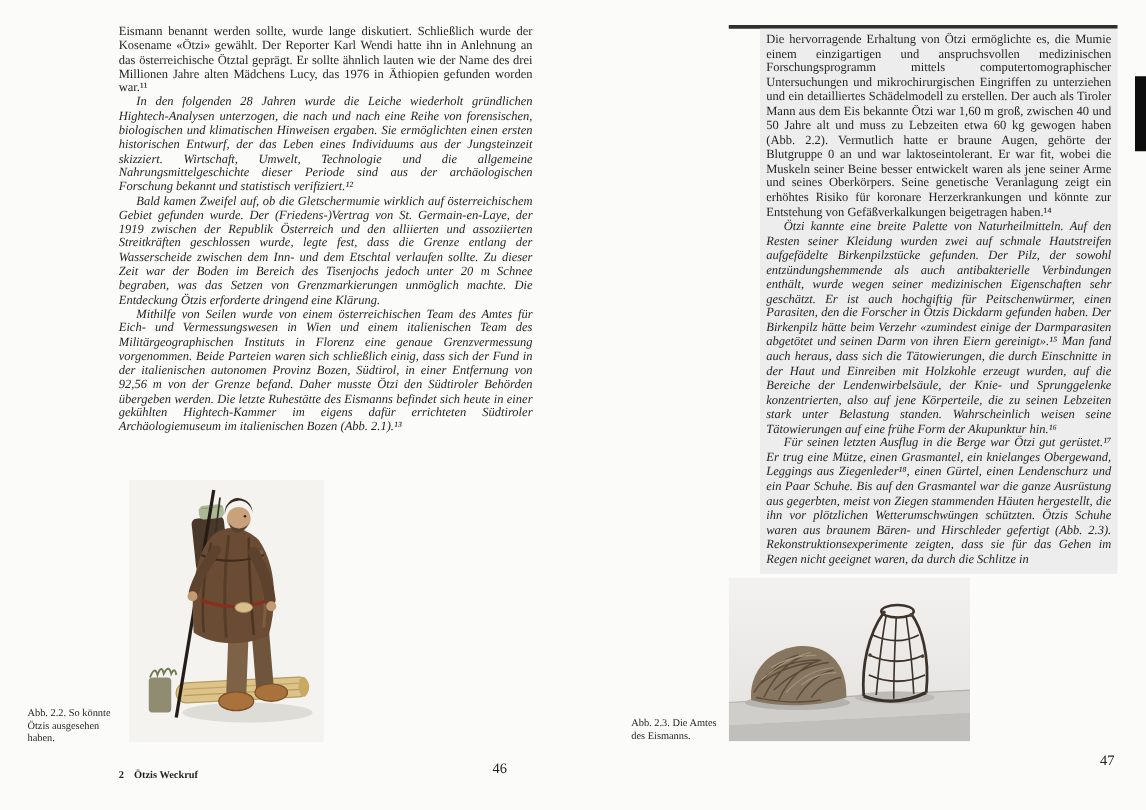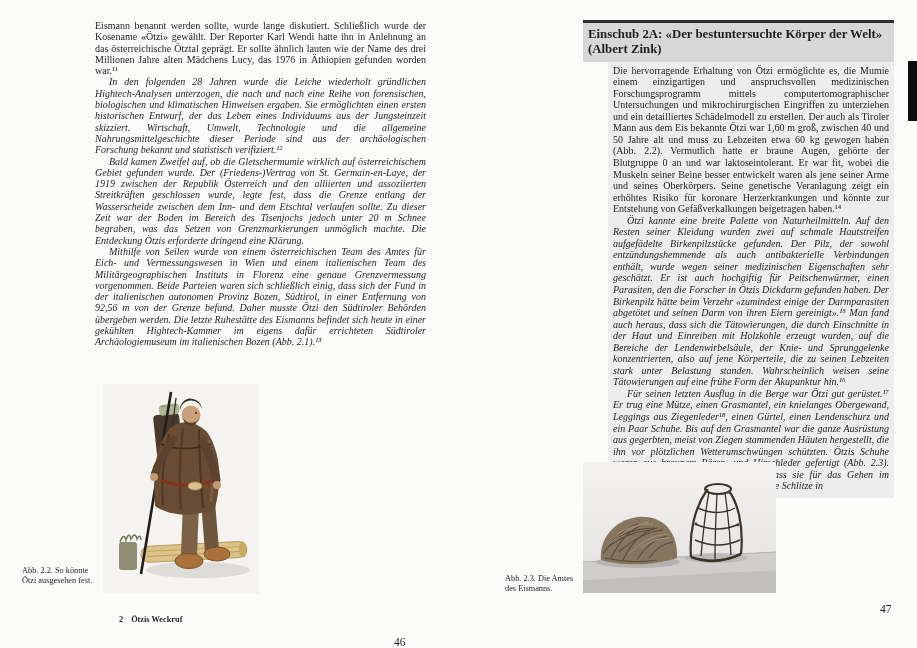--- a/index.html
+++ b/index.html
@@ -21,24 +21,24 @@
   .fig-right { position:absolute; left:583px; top:462px; width:193px; height:131px; }
   .fig-left svg, .fig-right svg { display:block; width:100%; height:100%; }
 
   
   .caption { position:absolute; font-size:8.3px; line-height:10.2px; color:#26262a; }
   .caption .cap-label { font-weight:normal; }
   .caption-left  { left:22px;  top:566px; width:72px; }
   .caption-right { left:505px; top:574px; width:78px; }
 
   
-  .footer-left { position:absolute; left:95px; top:615px; font-size:8.3px; font-weight:bold;margin-left:24px; }
+  .footer-left { position:absolute; left:95px; top:615px; font-size:8.3px; font-weight:bold; }
   .footer-left .ch-num { margin-right:8px; }
   .pagenum { position:absolute; font-size:11.5px; }
-  .pn-left  { left:394px; top:636px; }
+  .pn-left  { left:394px; top:609px; }
   .pn-right { left:880px; top:603px; }
 
   
   .box { position:absolute; left:583px; top:20px; width:311px; }
   .box-rule  { height:3px; background:#2e2e2e; }
   .box-title {
     background:#d7d7d7; padding:4px 5px 5px 5px;
     font-weight:bold; font-size:12.8px; line-height:14.8px;
   }
   .box-title span { display:block; }
@@ -105,34 +105,30 @@
 
     <circle cx="88" cy="31" r="9.5" fill="#c9a27b"></circle>
     <path d="M80,34 a9.5,9.5 0 0 0 17,-1 q-4,9 -10,9 q-5,0 -7,-8 Z" fill="#55412f"></path>
     <path d="M77,28 a11,11 0 0 1 22,-1 q0,-8 -6,-11 q-8,-4 -13,2 q-4,4 -3,10 Z" fill="#3b2a1d"></path>
     <circle cx="93" cy="29" r="1" fill="#2a2018"></circle>
   </svg>
 </div>
 
 <div class="caption caption-left">
   <span class="cap-label">Abb. 2.2.</span>
-  <span>So könnte Ötzi ausgesehen fest.</span>
+  <span>So könnte Ötzis ausgesehen haben.</span>
 </div>
 
 <div class="footer-left">
   <span class="ch-num">2</span><span>Ötzis Weckruf</span>
 </div>
 <div class="pagenum pn-left">46</div>
 
 <div class="box">
   <div class="box-rule"></div>
-  <div class="box-title">
-    <span>Einschub 2A: «Der bestuntersuchte Körper der Welt»</span>
-    <span>(Albert Zink)</span>
-  </div>
   <div class="box-body">
     <p>Die hervorragende Erhaltung von Ötzi ermöglichte es, die Mumie einem einzigartigen und anspruchsvollen medizinischen Forschungsprogramm mittels computertomographischer Untersuchungen und mikrochirurgischen Eingriffen zu unterziehen und ein detailliertes Schädelmodell zu erstellen. Der auch als Tiroler Mann aus dem Eis bekannte Ötzi war 1,60 m groß, zwischen 40 und 50 Jahre alt und muss zu Lebzeiten etwa 60 kg gewogen haben (Abb. 2.2). Vermutlich hatte er braune Augen, gehörte der Blutgruppe 0 an und war laktoseintolerant. Er war fit, wobei die Muskeln seiner Beine besser entwickelt waren als jene seiner Arme und seines Oberkörpers. Seine genetische Veranlagung zeigt ein erhöhtes Risiko für koronare Herzerkrankungen und könnte zur Entstehung von Gefäßverkalkungen beigetragen haben.¹⁴</p>
     <p class="indent">Ötzi kannte eine breite Palette von Naturheilmitteln. Auf den Resten seiner Kleidung wurden zwei auf schmale Hautstreifen aufgefädelte Birkenpilzstücke gefunden. Der Pilz, der sowohl entzündungshemmende als auch antibakterielle Verbindungen enthält, wurde wegen seiner medizinischen Eigenschaften sehr geschätzt. Er ist auch hochgiftig für Peitschenwürmer, einen Parasiten, den die Forscher in Ötzis Dickdarm gefunden haben. Der Birkenpilz hätte beim Verzehr «zumindest einige der Darmparasiten abgetötet und seinen Darm von ihren Eiern gereinigt».¹⁵ Man fand auch heraus, dass sich die Tätowierungen, die durch Einschnitte in der Haut und Einreiben mit Holzkohle erzeugt wurden, auf die Bereiche der Lendenwirbelsäule, der Knie- und Sprunggelenke konzentrierten, also auf jene Körperteile, die zu seinen Lebzeiten stark unter Belastung standen. Wahrscheinlich weisen seine Tätowierungen auf eine frühe Form der Akupunktur hin.¹⁶</p>
     <p class="indent">Für seinen letzten Ausflug in die Berge war Ötzi gut gerüstet.¹⁷ Er trug eine Mütze, einen Grasmantel, ein knielanges Obergewand, Leggings aus Ziegenleder¹⁸, einen Gürtel, einen Lendenschurz und ein Paar Schuhe. Bis auf den Grasmantel war die ganze Ausrüstung aus gegerbten, meist von Ziegen stammenden Häuten hergestellt, die ihn vor plötzlichen Wetterumschwüngen schützten. Ötzis Schuhe waren aus braunem Bären- und Hirschleder gefertigt (Abb. 2.3). Rekonstruktionsexperimente zeigten, dass sie für das Gehen im Regen nicht geeignet waren, da durch die Schlitze in</p>
   </div>
 </div>
 
 <div class="fig-right">
   <svg viewBox="0 0 193 131" xmlns="http://www.w3.org/2000/svg">
     <defs>

